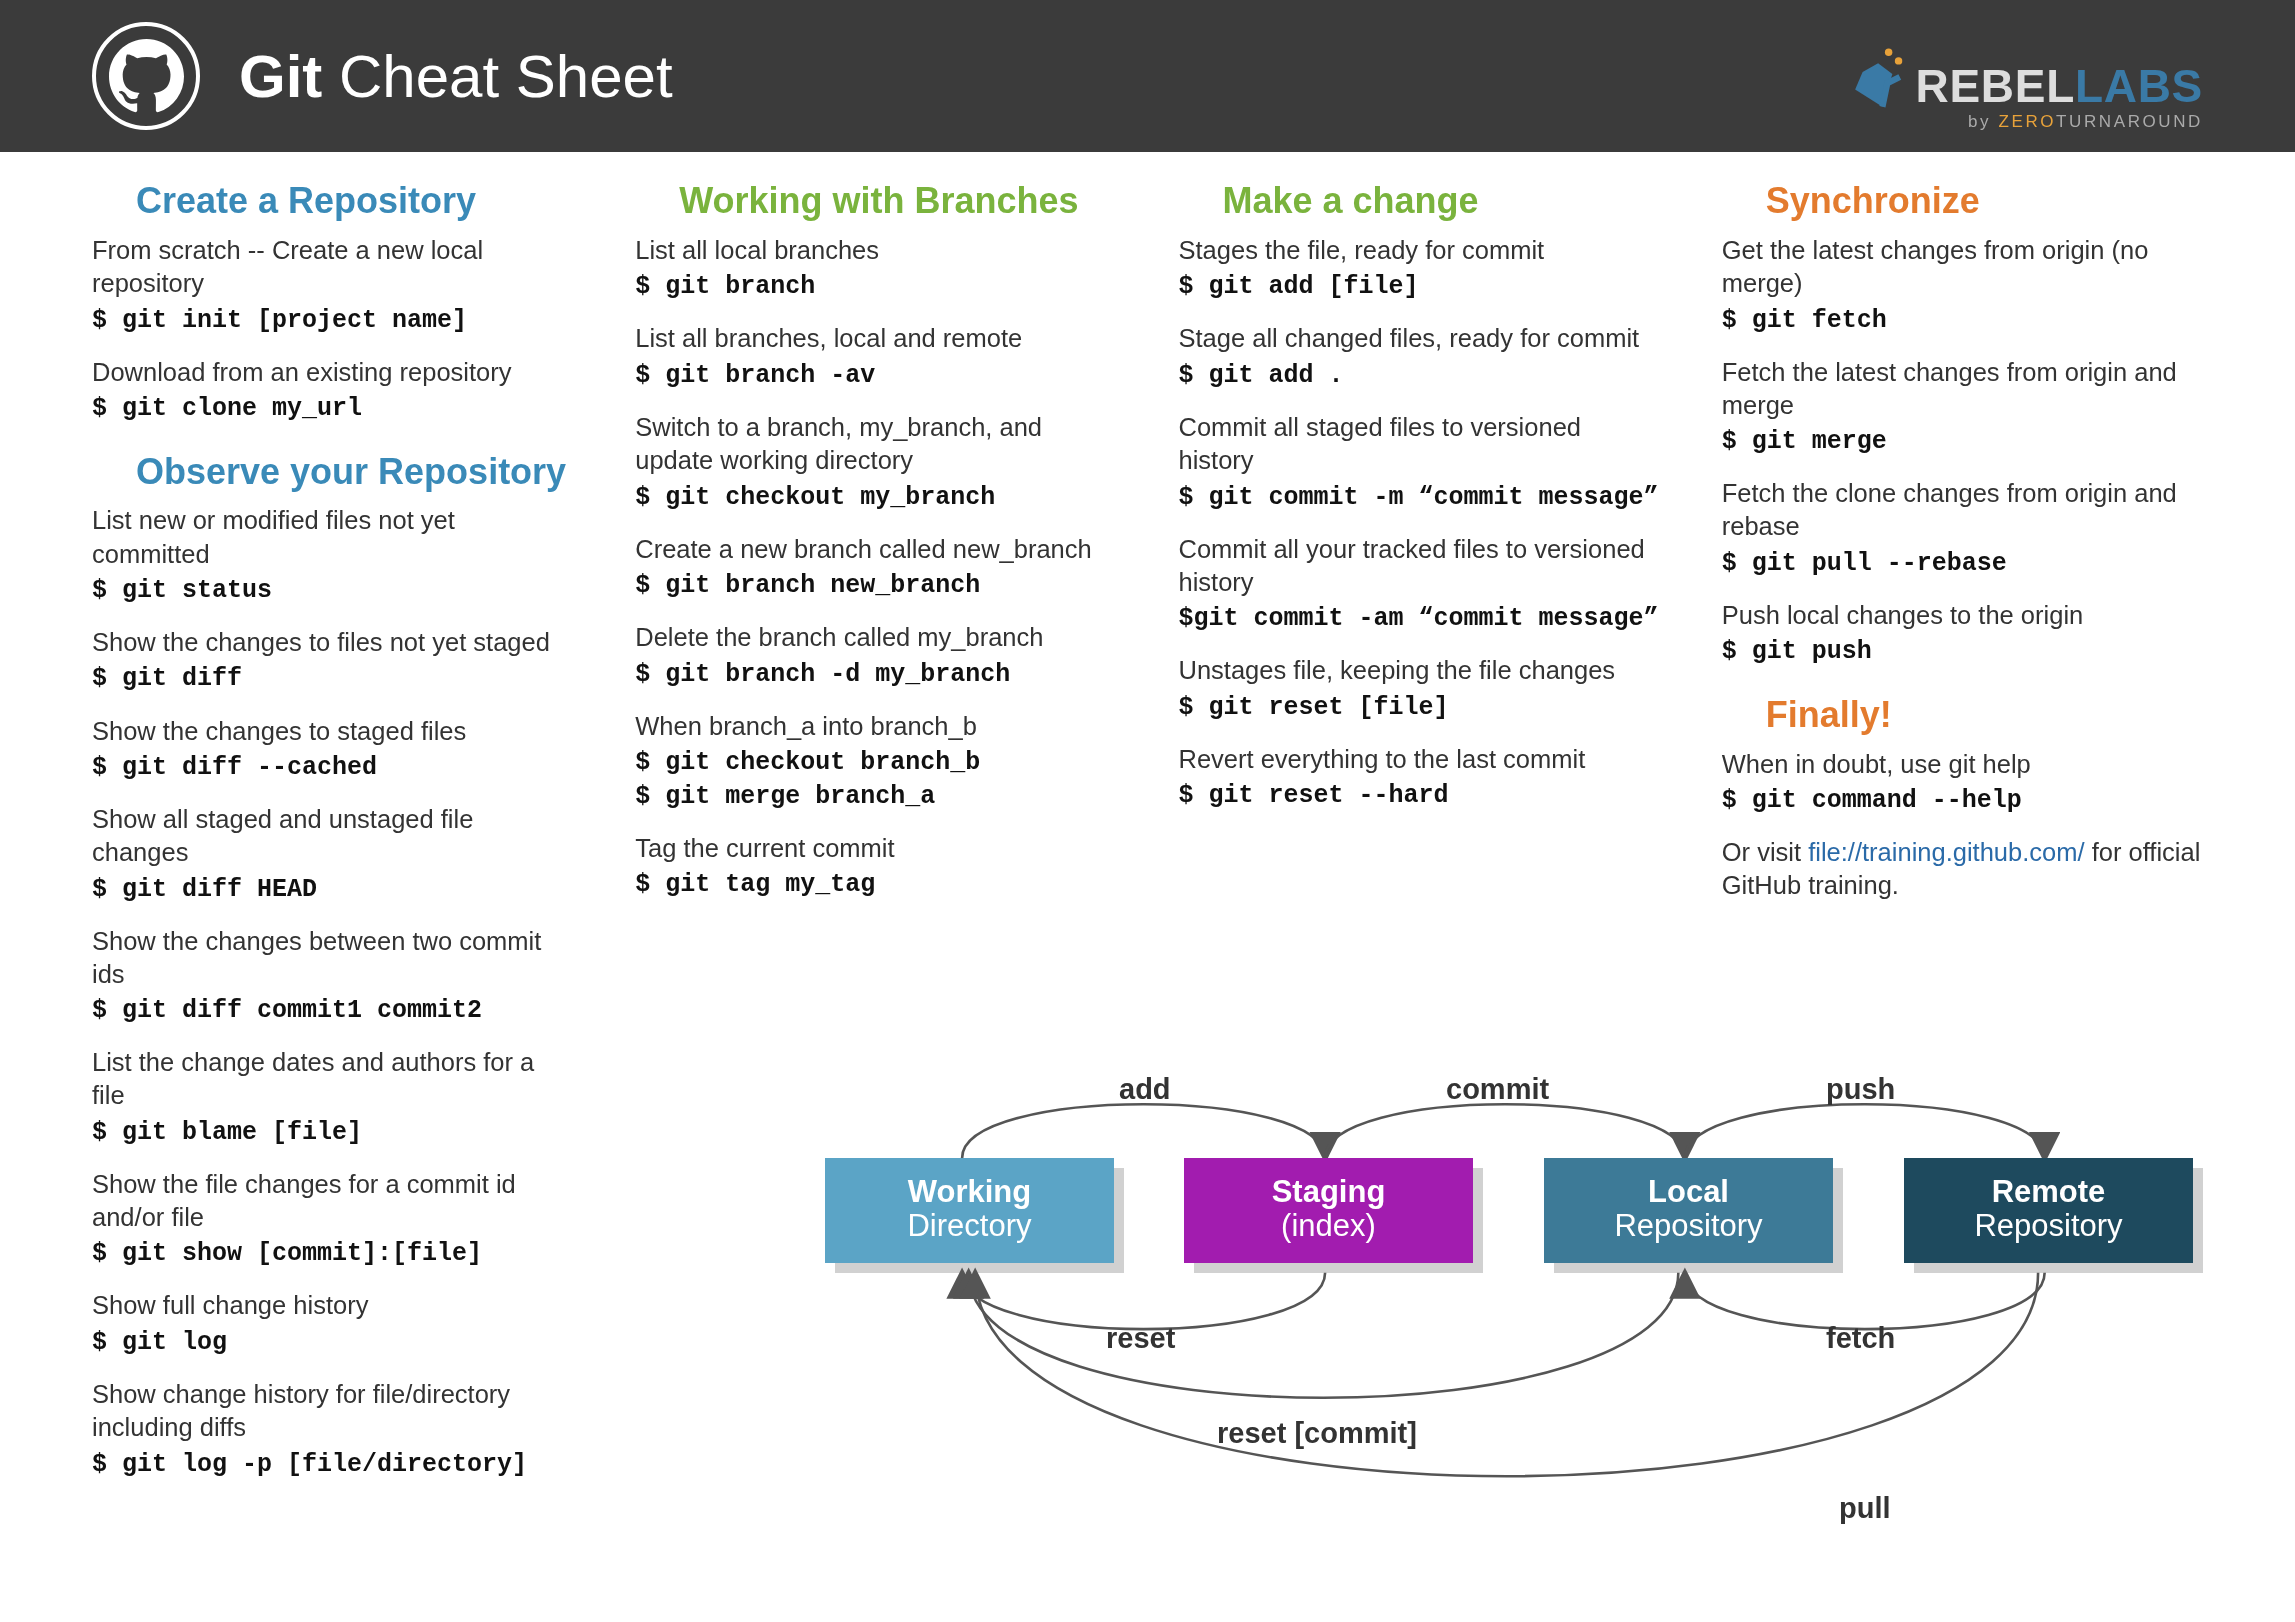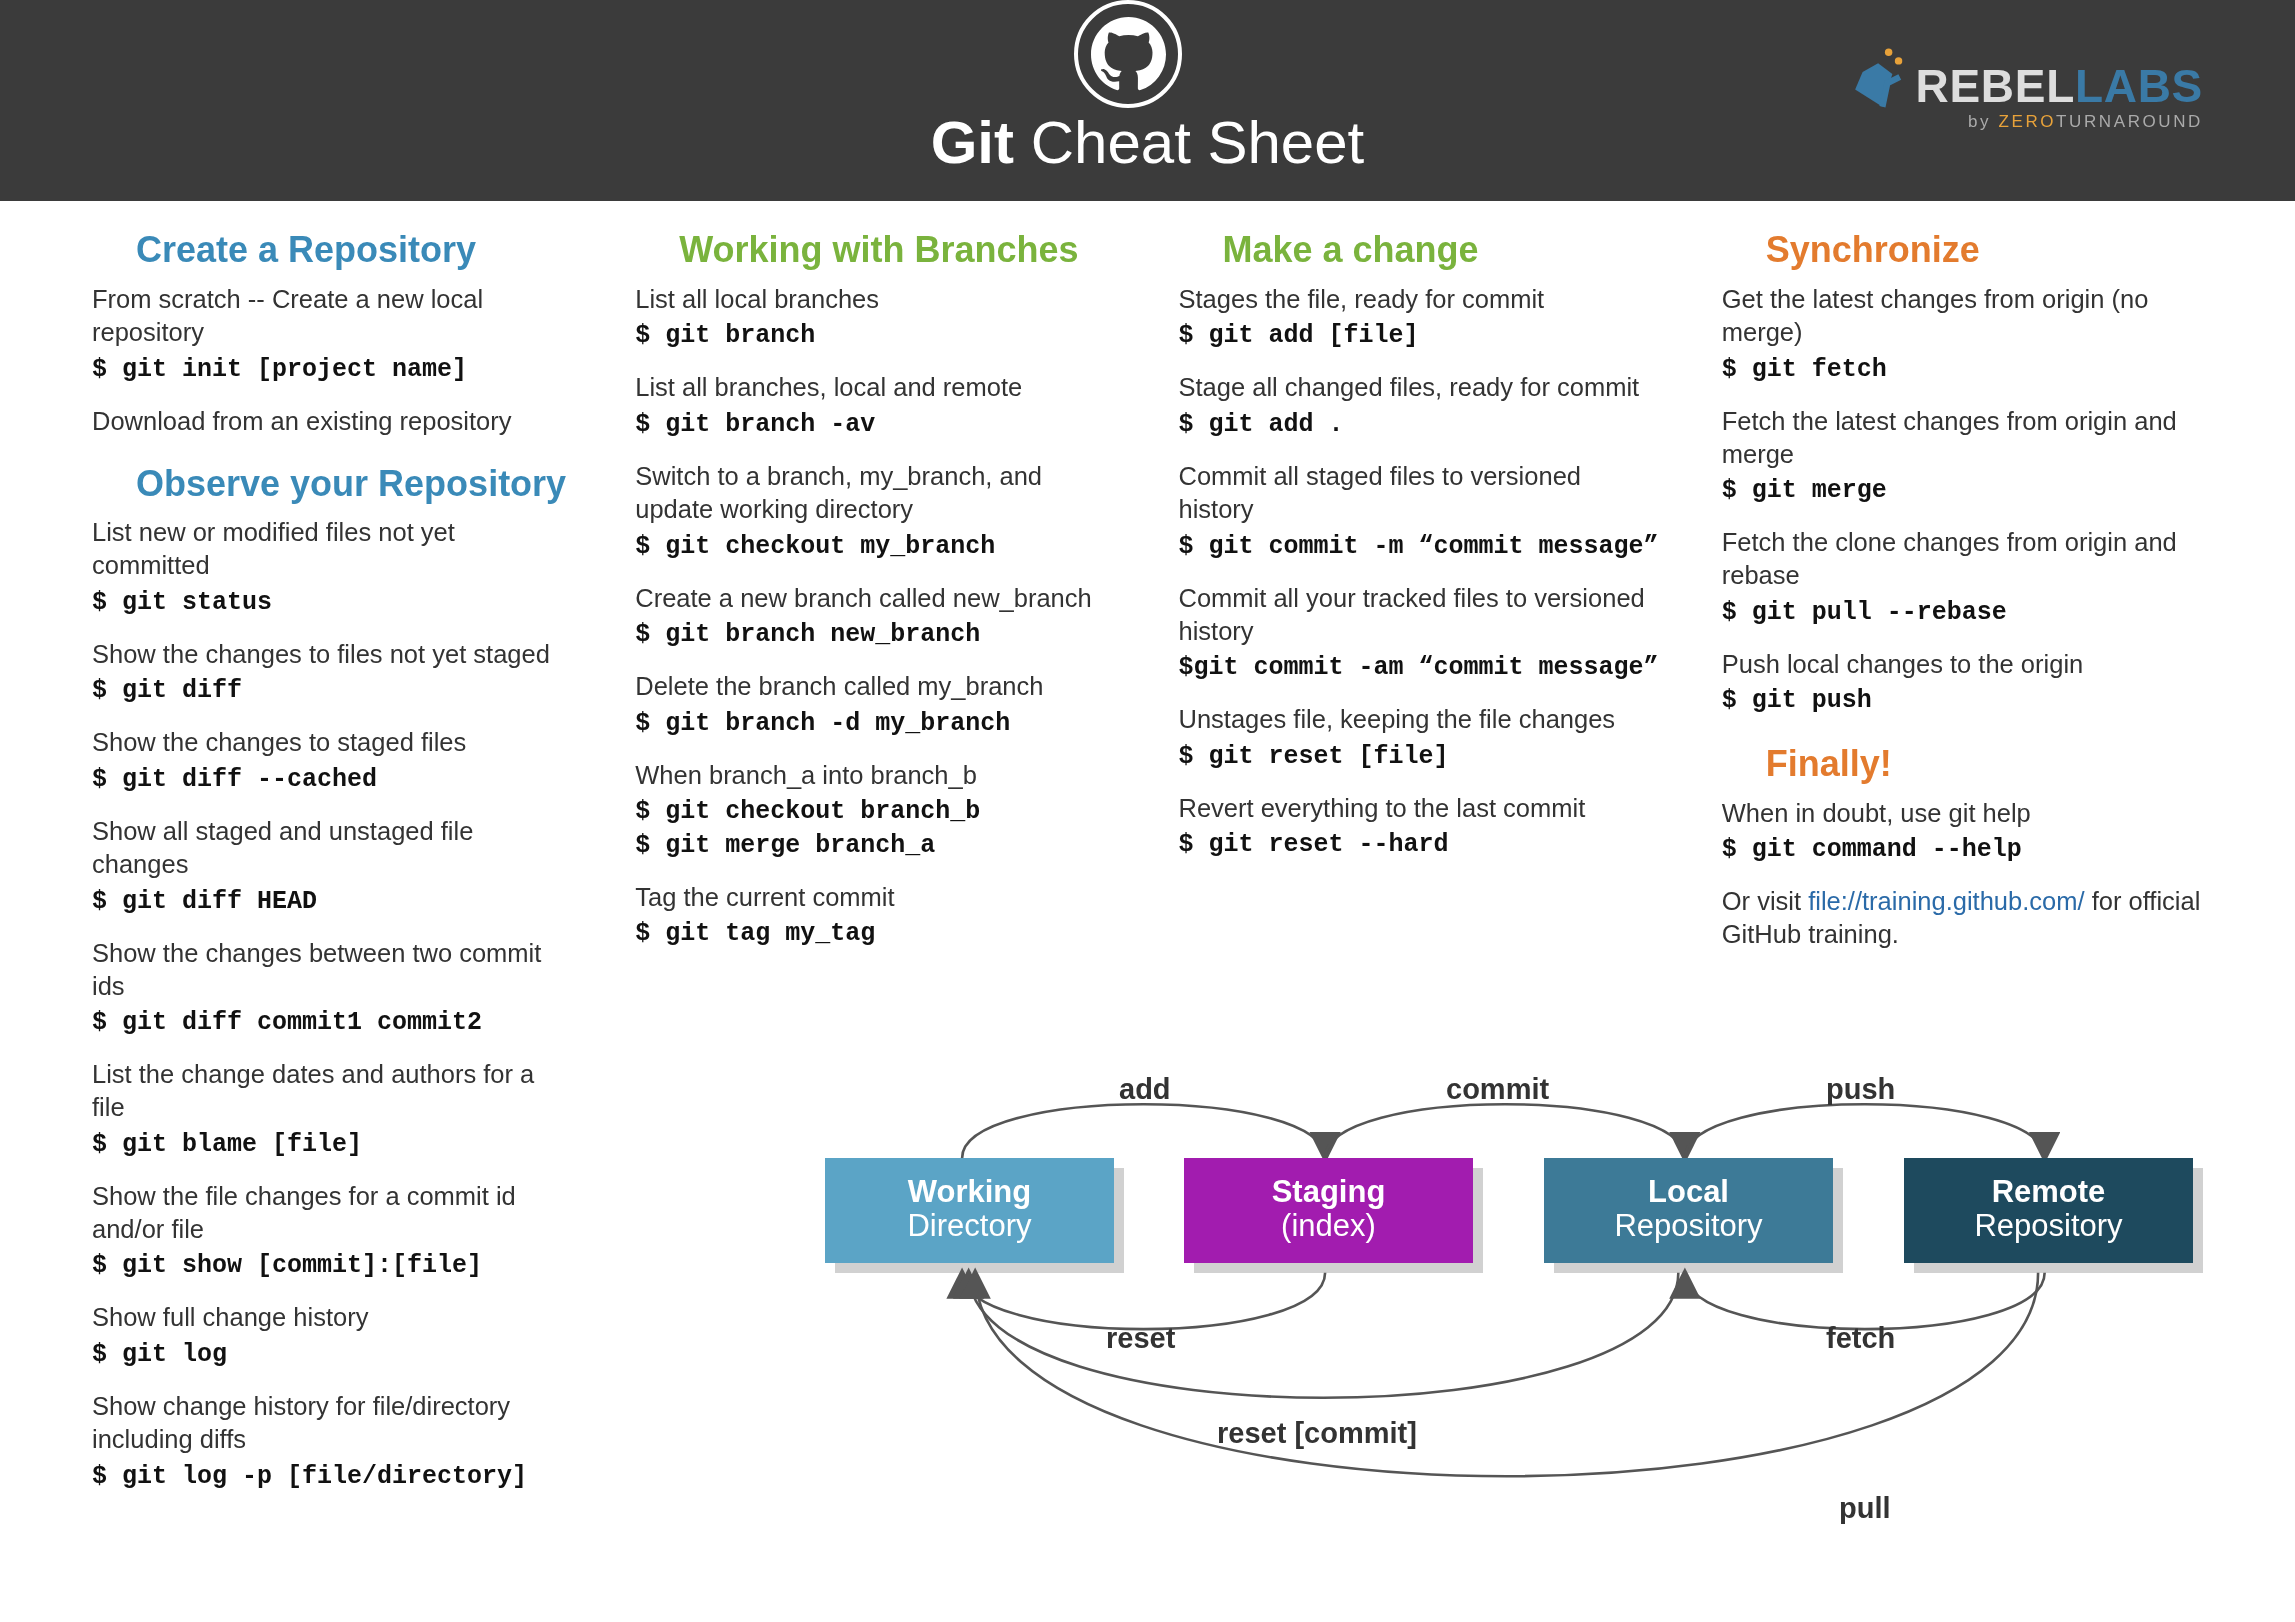--- a/index.html
+++ b/index.html
@@ -5,26 +5,25 @@
   * { box-sizing: border-box; margin: 0; padding: 0; }
   body {
     font-family: "Segoe UI", "Helvetica Neue", Arial, sans-serif;
     width: 2295px;
     height: 1623px;
     background: #fff;
     color: #333;
   }
   .header {
     background: #3b3b3b;
-    height: 201px;
+    height: 152px;
     display: flex;
     align-items: center;
     padding: 0 92px;
     position: relative;
-    flex-direction: column;
   }
   .github-logo {
     width: 108px;
     height: 108px;
     border: 4.6px solid #fff;
     border-radius: 50%;
     display: flex;
     align-items: center;
     justify-content: center;
     margin-right: 39px;
@@ -156,20 +155,21 @@
 <div class="content">
 
   <div class="col">
     <h2 class="blue">Create a Repository</h2>
     <div class="item">
       <div class="desc">From scratch -- Create a new local repository</div>
       <div class="cmd">$ git init [project name]</div>
     </div>
     <div class="item">
       <div class="desc">Download from an existing repository</div>
+      <div class="cmd">$ git clone my_url</div>
     </div>
 
     <h2 class="blue">Observe your Repository</h2>
     <div class="item">
         <div class="desc">List new or modified files not yet committed</div>
         <div class="cmd">$ git status</div>
       </div>
     <div class="item">
         <div class="desc">Show the changes to files not yet staged</div>
         <div class="cmd">$ git diff</div>

